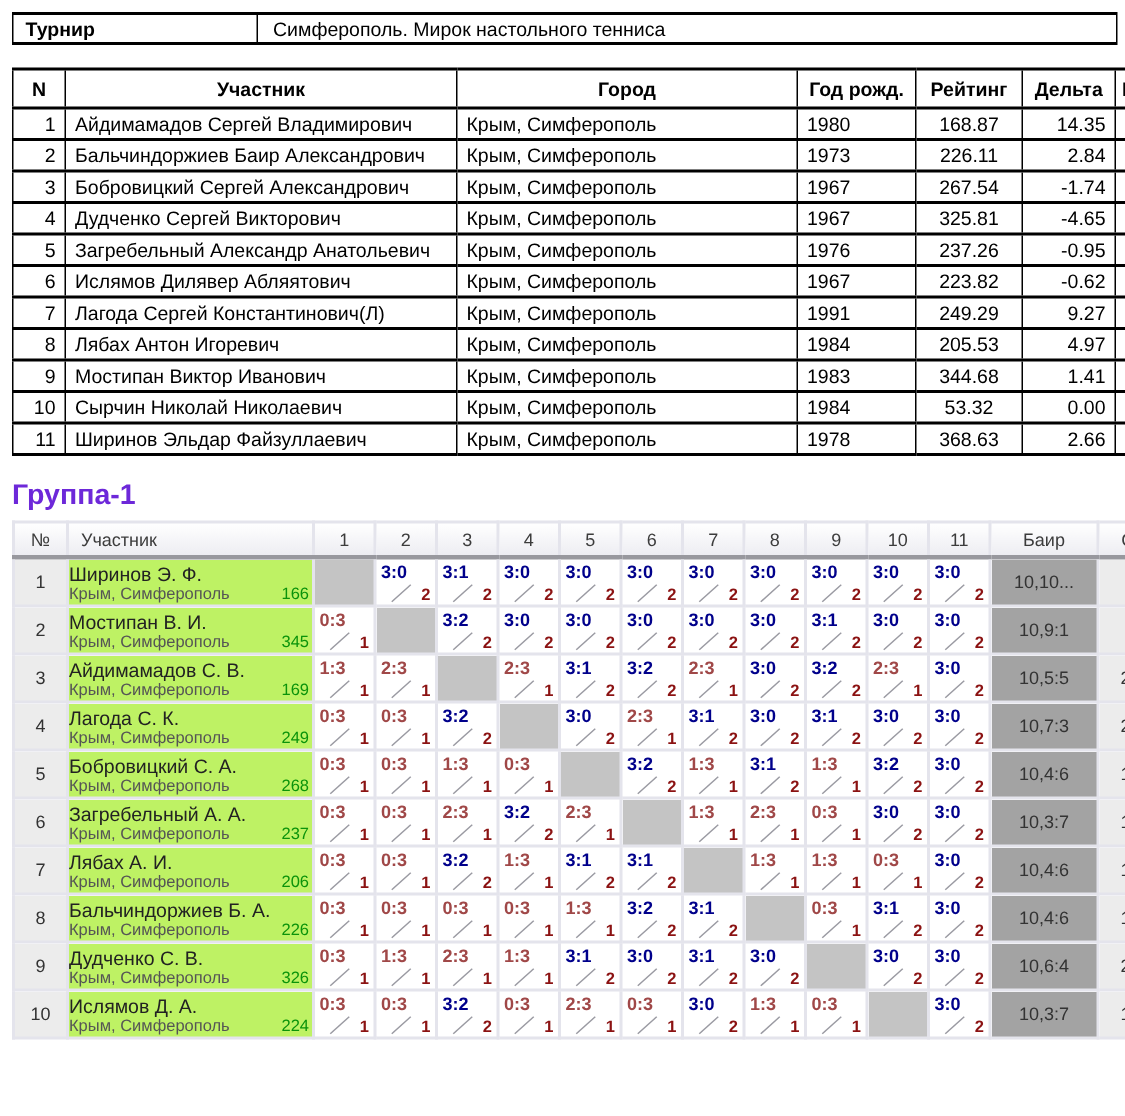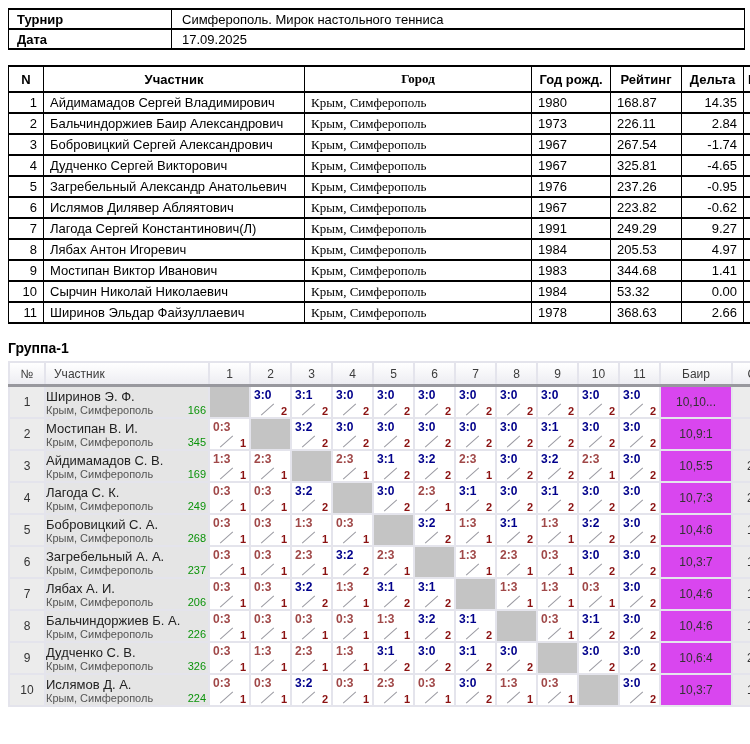--- a/index.html
+++ b/index.html
@@ -15,43 +15,43 @@
     overflow:hidden; white-space:nowrap;
   }
   .info-table th { text-align:left; font-weight:bold; width:148px; padding-left:8px; }
   .info-table td { padding-left:10px; }
 
   .ptable { margin-top:15px; }
   .ptable thead th { font-weight:bold; text-align:center; height:20px; padding:2px 4px; }
   .ptable td { height:17px; }
   .c-n     { width:26px;  text-align:right; padding-right:6px; }
   .c-name  { width:252px; text-align:left; padding-left:10px; }
-  .c-city  { width:218px; text-align:left; padding-left:10px;font-family:Liberation Serif, serif; }
+  .c-city  { width:218px; text-align:left; padding-left:10px; }
   .c-year  { width:70px;  text-align:left; padding-right:7px; }
-  .c-rating{ width:62px;  text-align:left; padding-right:7px; }
+  .c-rating{ width:62px;  text-align:center; padding-right:7px; }
   .c-delta { width:53px;  text-align:right; padding-right:7px; }
   .c-place { width:38px;  text-align:right; padding-right:7px; }
 
   
-  .group-title { font-weight:bold; font-size:14px; color:#000000; margin:16px 0 5px 0; }
+  .group-title { font-weight:bold; font-size:19px; color:#6d28d9; margin:16px 0 5px 0; }
   .gtable { border-collapse:collapse; width:737px; table-layout:fixed; }
   .gtable th, .gtable td { border:2px solid #e4e4ec; overflow:hidden; }
   .gtable th {
     background:linear-gradient(#ffffff,#ededf2);
     color:#3c3c3c; font-weight:normal; font-size:12px;
     height:19px; padding:1px 4px; text-align:center; white-space:nowrap;
     border-bottom:3px solid #98989e;
   }
   .gtable th.gh-part { text-align:left; padding-left:8px; }
   .gtable td { height:30px; padding:0; }
   .g-num   { width:26px; background:#ececec; text-align:center; font-size:12px; color:#333; }
-  .g-part  { width:150px; background:#e5e5e5; padding:2px 5px 2px 8px; }
+  .g-part  { width:150px; background:#bef264; padding:2px 5px 2px 8px; }
   .g-score { width:31px; background:#fff; }
   .g-self  { background:#c4c4c4; }
-  .g-games { width:62px; background:#d946ef; text-align:center; font-size:12px; color:#333; white-space:nowrap; }
+  .g-games { width:62px; background:#a3a3a3; text-align:center; font-size:12px; color:#333; white-space:nowrap; }
   .g-sets  { width:50px; background:#ececec; text-align:center; font-size:12px; color:#333; }
 
   .pname   { font-size:13px; color:#222; line-height:15px; white-space:nowrap; }
   .pline2  { display:flex; justify-content:space-between; align-items:baseline; }
   .pregion { font-size:11px; color:#555; white-space:nowrap; }
   .prating { font-size:11px; color:#0b930b; padding-right:2px; }
 
   .mcell { position:relative; width:100%; height:30px; }
   .mscore { position:absolute; top:1px; left:3px; font-size:12px; font-weight:bold; letter-spacing:0px; }
   .mcell.win  .mscore { color:#00008b; }
@@ -62,24 +62,20 @@
 </head>
 <body>
 
 <div class="page">
 
   <table class="btable info-table">
     <tbody>
         <tr>
           <th>Турнир</th>
           <td>Симферополь. Мирок настольного тенниса</td>
-        </tr>
-        <tr>
-          <th>Дата</th>
-          <td>17.09.2025</td>
         </tr>
       </tbody>
   </table>
 
   <table class="btable ptable">
     <thead>
         <tr>
           <th class="c-n">N</th>
           <th class="c-name">Участник</th>
           <th class="c-city">Город</th>

